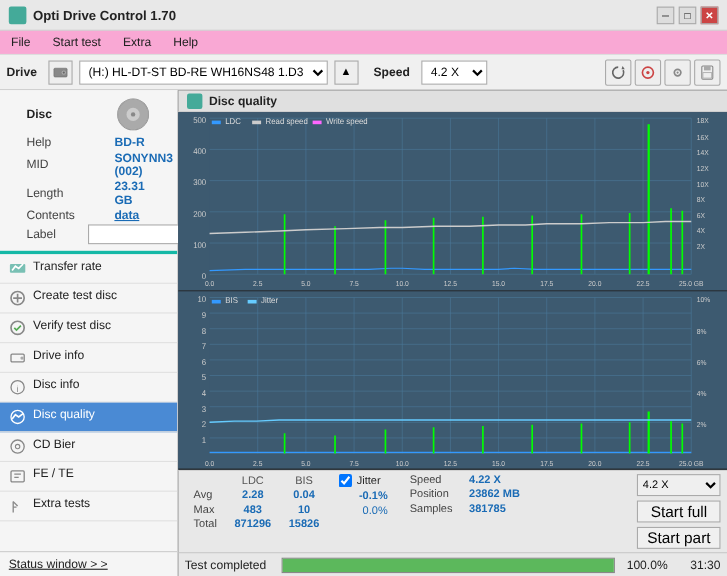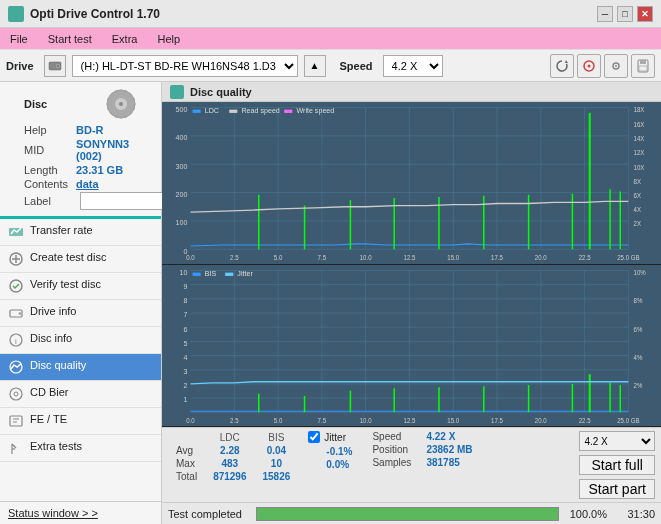--- a/index.html
+++ b/index.html
@@ -65,21 +65,21 @@
 
     
     .sidebar { width: 162px; min-width: 162px; background: #f5f5f5; border-right: 1px solid #ccc; display: flex; flex-direction: column; }
 
     .disc-section { border-bottom: 3px solid #14b8a6; padding: 6px 24px; }
     .disc-header { display: flex; align-items: center; justify-content: space-between; margin-bottom: 4px; }
     .disc-title { font-size: 11px; font-weight: bold; color: #222; }
 
     .disc-field { display: flex; align-items: center; margin-bottom: 2px; font-size: 11px; }
     .disc-field-label { color: #444; width: 52px; flex-shrink: 0; }
-    .disc-field-value { color: #1a6bb5; font-weight: bold; }
+    .disc-field-value { color: #1a6bb5; font-weight: bold; margin-left: 28px; }
     .disc-field-value.data-link { color: #1a6bb5; text-decoration: underline; cursor: pointer; }
 
     .label-row { display: flex; align-items: center; gap: 4px; margin-top: 2px; font-size: 11px; }
     .label-input { border: 1px solid #aaa; height: 18px; width: 90px; font-size: 10px; padding: 0 2px; }
     .label-btn { width: 18px; height: 18px; border: 1px solid #aaa; background: #eee; cursor: pointer; font-size: 10px; display: flex; align-items: center; justify-content: center; }
 
     .sidebar-menu { display: flex; flex-direction: column; flex: 1; }
     .sidebar-item {
       display: flex; gap: 6px;
       padding: 5px 8px;
@@ -545,21 +545,21 @@
         <div style="display:flex; gap:10px; align-items:center;">
           <div>
             <table style="font-size:10px; border-collapse:collapse;">
               <tbody>
                   <tr>
                 <td style="color:#555; padding: 1px 6px;"></td>
                 <td style="color:#1a6bb5; font-weight:bold; padding:1px 6px;">-0.1%</td>
               </tr>
               <tr>
                 <td style="color:#555; padding: 1px 6px;"></td>
-                <td style="color:#1a6bb5; font-weight:bold; padding:1px 6px;">0.0%</td>
+                <td style="color:#1a6bb5; font-weight:normal; padding:1px 6px;text-align:right;">0.0%</td>
               </tr>
             </tbody>
               </table>
           </div>
         </div>
       </div>
 
       <div class="speed-position" style="margin-left:4px;">
         <div class="sp-row">
           <span class="sp-label">Speed</span>

